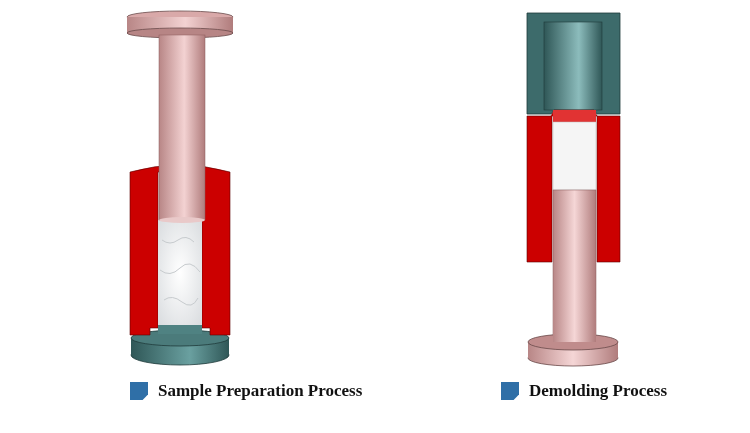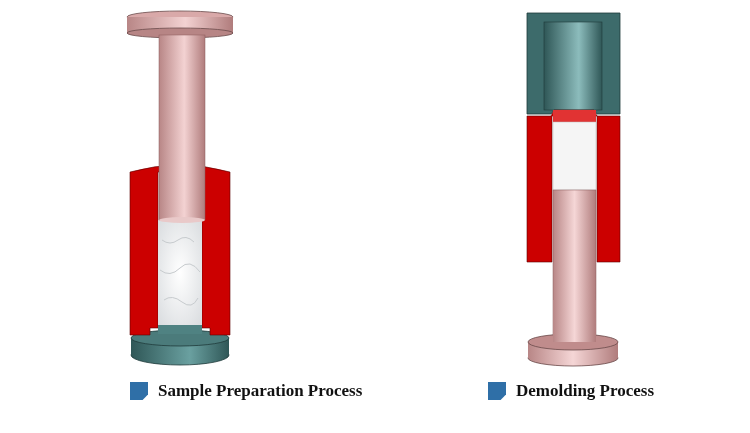--- a/index.html
+++ b/index.html
@@ -81,16 +81,16 @@
     <ellipse cx="63" cy="342" rx="45" ry="8" fill="#c08c8c" stroke="#6a4a4a" stroke-width="0.8"></ellipse>
     <rect x="43" y="300" width="43" height="42" fill="url(#pinkG2)"></rect>
   </svg>
 </div>
 
 <div class="caption" style="left:130px;">
   <span class="bullet"></span>
   <span>Sample Preparation Process</span>
 </div>
 
-<div class="caption" style="left:488px;">
+<div class="caption" style="left:501px;">
   <span class="bullet"></span>
   <span>Demolding Process</span>
 </div>
 
 </body></html>

